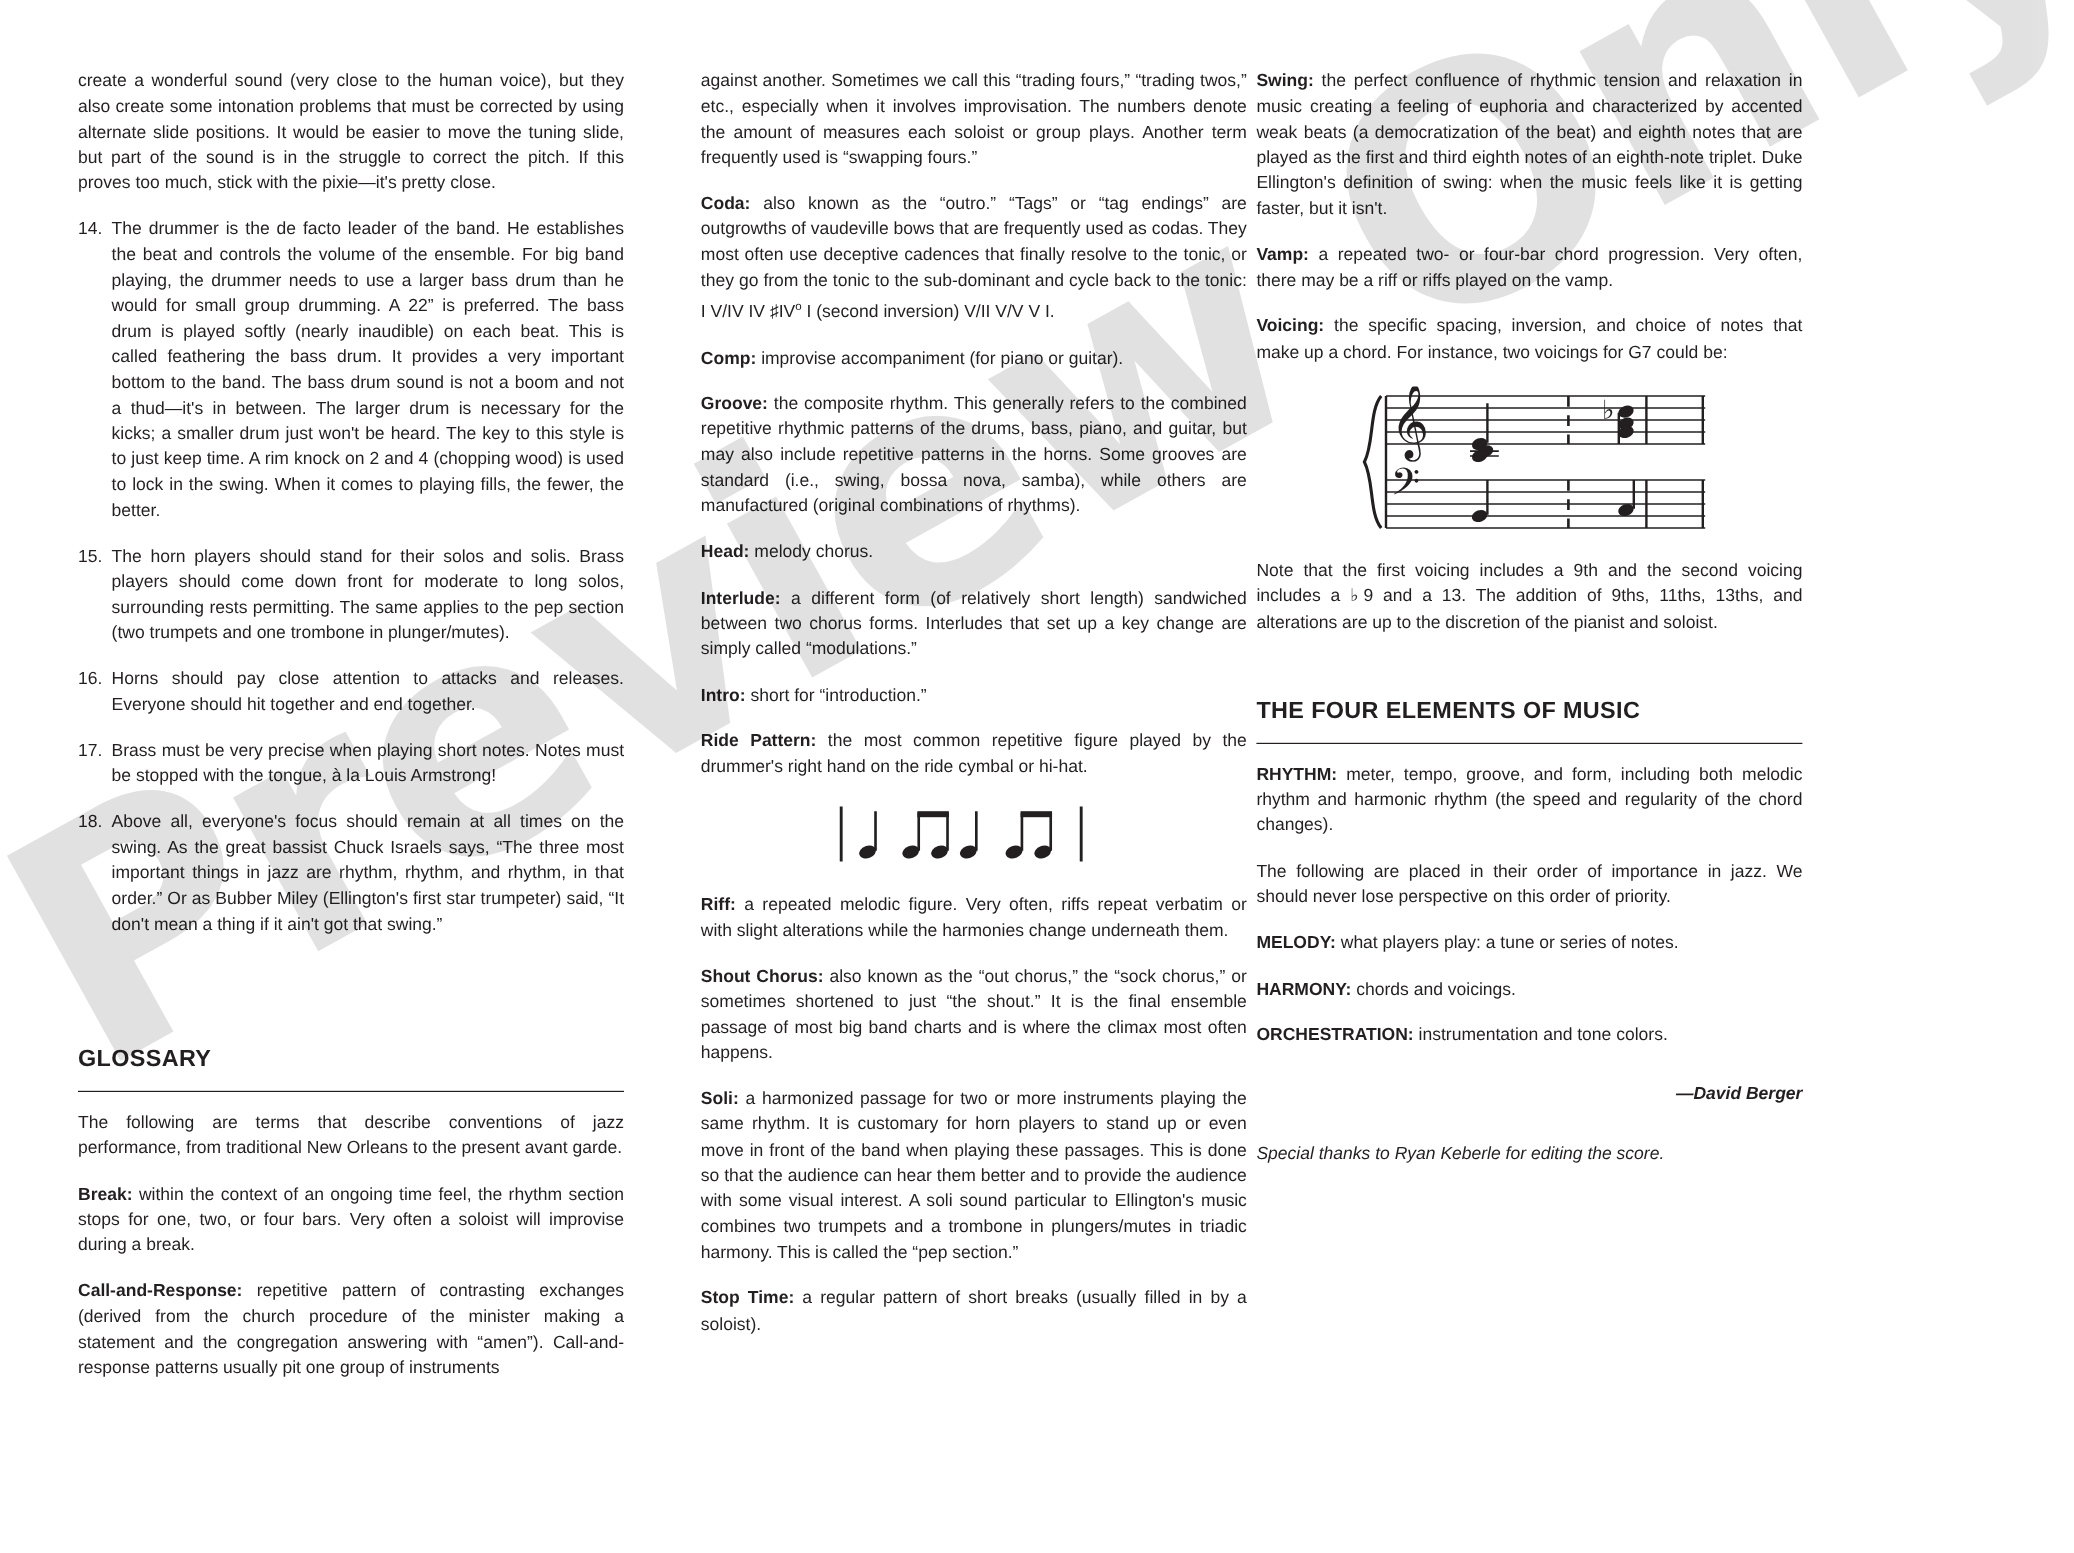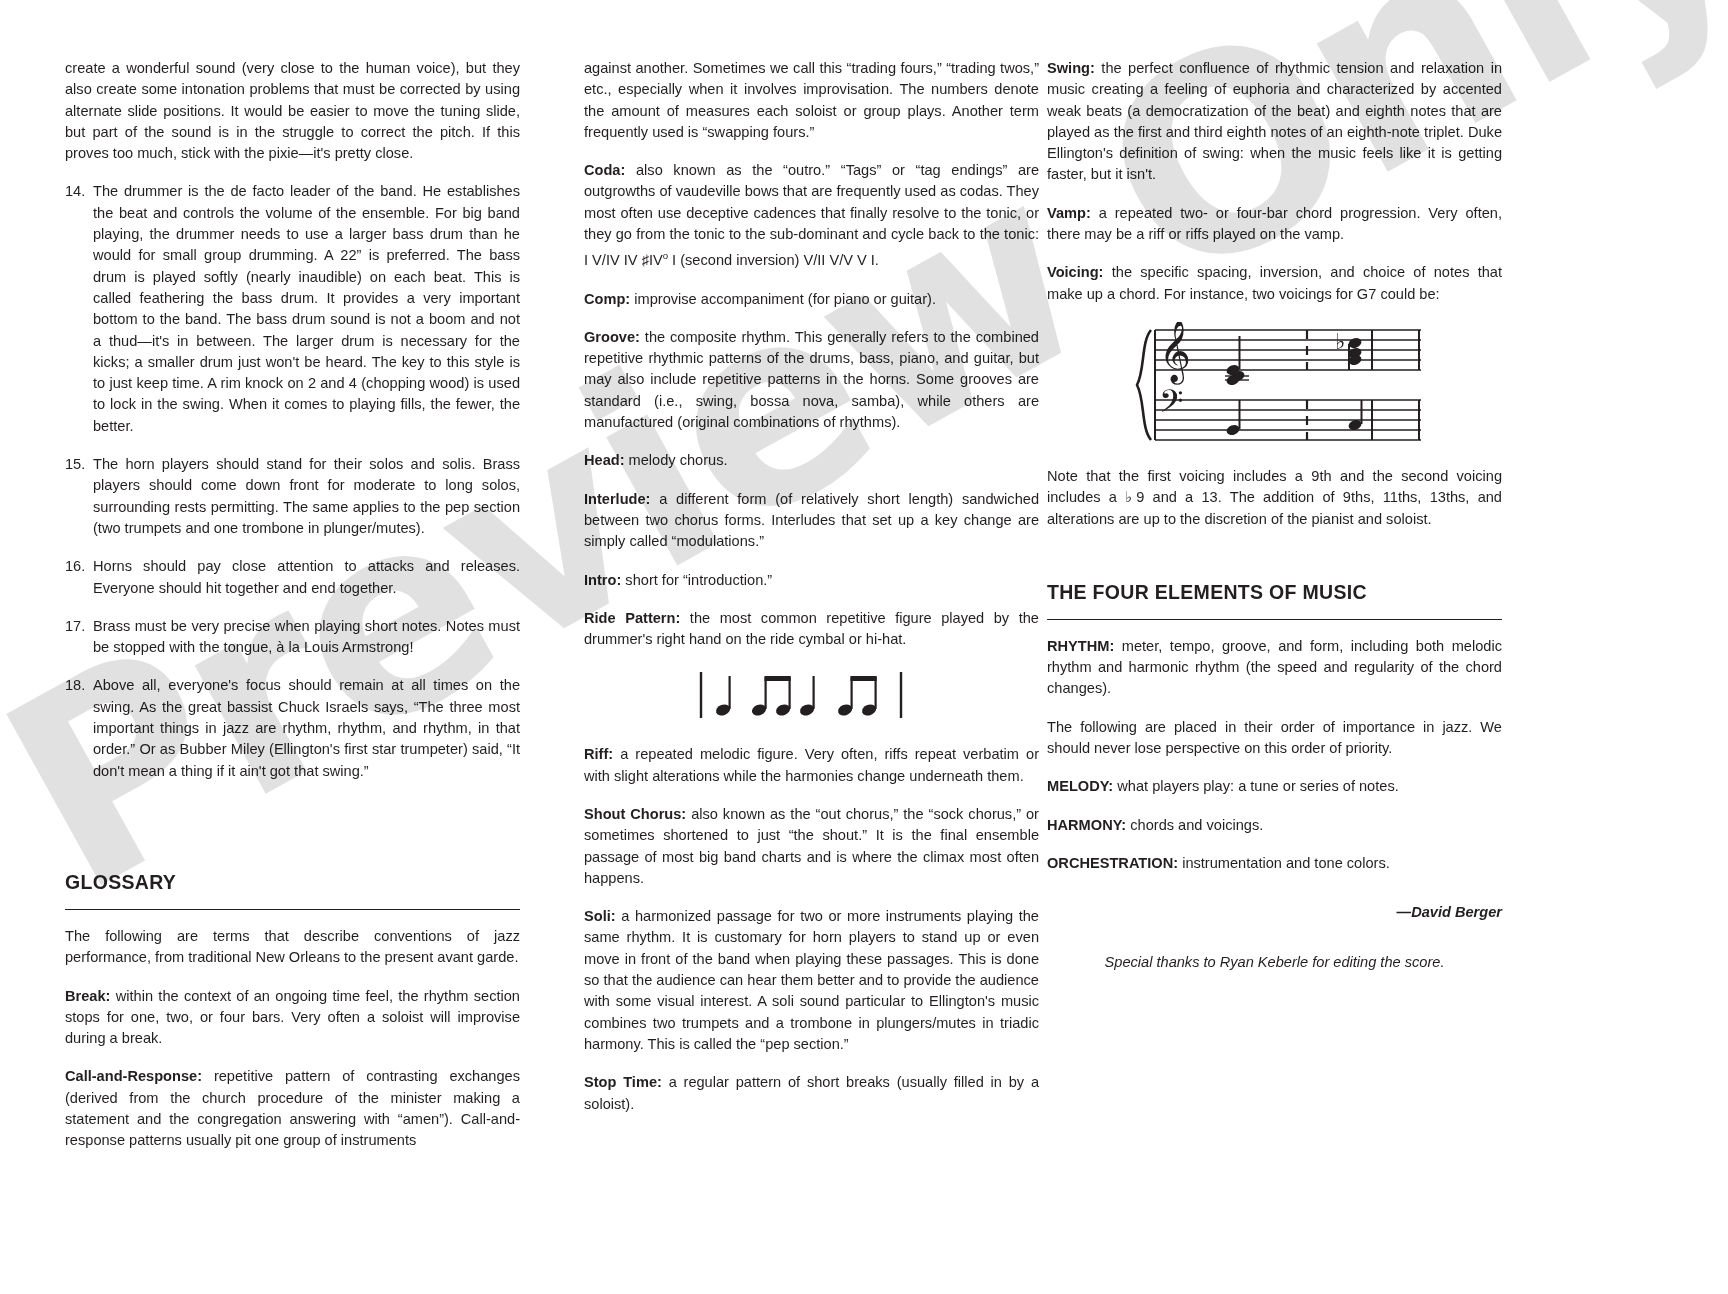--- a/index.html
+++ b/index.html
@@ -111,21 +111,21 @@
 
   
   .signature {
     text-align: right;
     font-style: italic;
     font-weight: 700;
     font-size: 14.6px;
     margin: 30px 0 0 0;
   }
   .thanks {
-    text-align: center;
+    text-align: left;
     font-style: italic;
     font-size: 14.6px;
     margin: 34px 0 0 0;
   }
 
   
   .music-fig {
     margin: 14px 0 18px 0;
     display: flex;
     justify-content: center;

